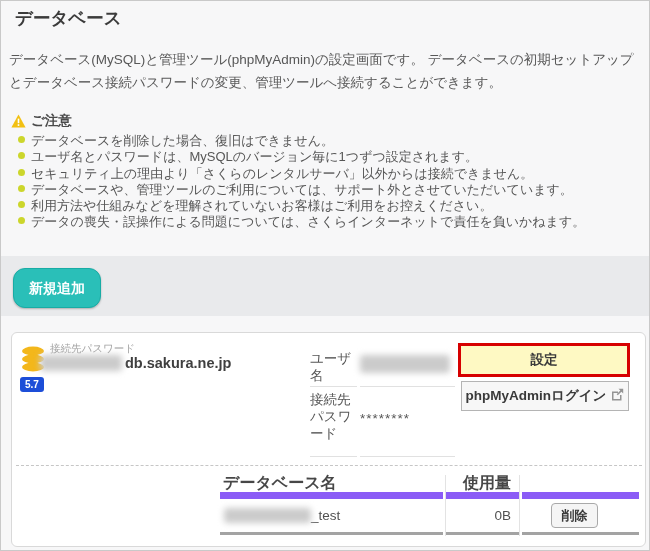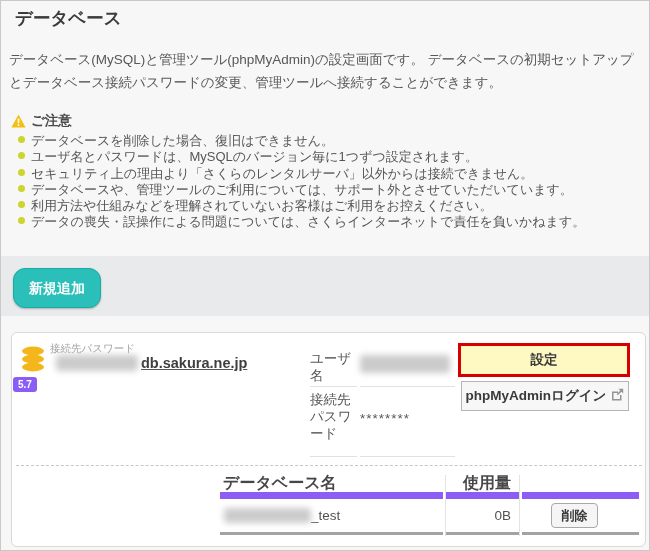--- a/index.html
+++ b/index.html
@@ -26,23 +26,23 @@
   .add-button { left:12px; top:267px; width:88px; height:40px;
     background:#2abfb8; border:1px solid #18aca5; border-radius:12px;
     color:#fff; font-size:14px; font-weight:bold; text-align:center; line-height:38px;
     box-shadow:0 1px 2px rgba(0,0,0,.25); cursor:pointer; }
 
   .card { left:10px; top:331px; width:635px; height:215px;
     background:#fff; border:1px solid #d9d9d9; border-radius:6px; }
 
   .db-icon { left:8px; top:13px; }
   .server-label { left:38px; top:9px; font-size:10.5px; color:#a2a2a2; }
-  .server-row { left:44px; top:22px; display:flex; align-items:center; gap:3px;text-decoration:underline; }
+  .server-row { left:28px; top:22px; display:flex; align-items:center; gap:3px; }
   .server-host { font-size:14.5px; font-weight:bold; color:#3f3f3f; }
-  .version-badge { left:1px; top:44px; background:#8b5cf6; color:#fff;
+  .version-badge { left:8px; top:44px; background:#1d4ed8; color:#fff;
     font-size:10px; font-weight:bold; padding:2px 5px; border-radius:3px; }
 
   .redacted { background:#cbcbcb; border-radius:3px; filter:blur(3px); }
 
   .info-cell { border-bottom:1px solid #e1e1e1; font-size:13.5px; color:#565656; line-height:17px; }
   .lbl-user  { left:298px; top:14px; width:47px; height:40px; padding-top:3px; }
   .val-user  { left:348px; top:14px; width:95px; height:40px; }
   .lbl-pass  { left:298px; top:54px; width:47px; height:70px; padding-top:4px; }
   .val-pass  { left:348px; top:54px; width:95px; height:70px; padding-top:23px; letter-spacing:1px; }
 

